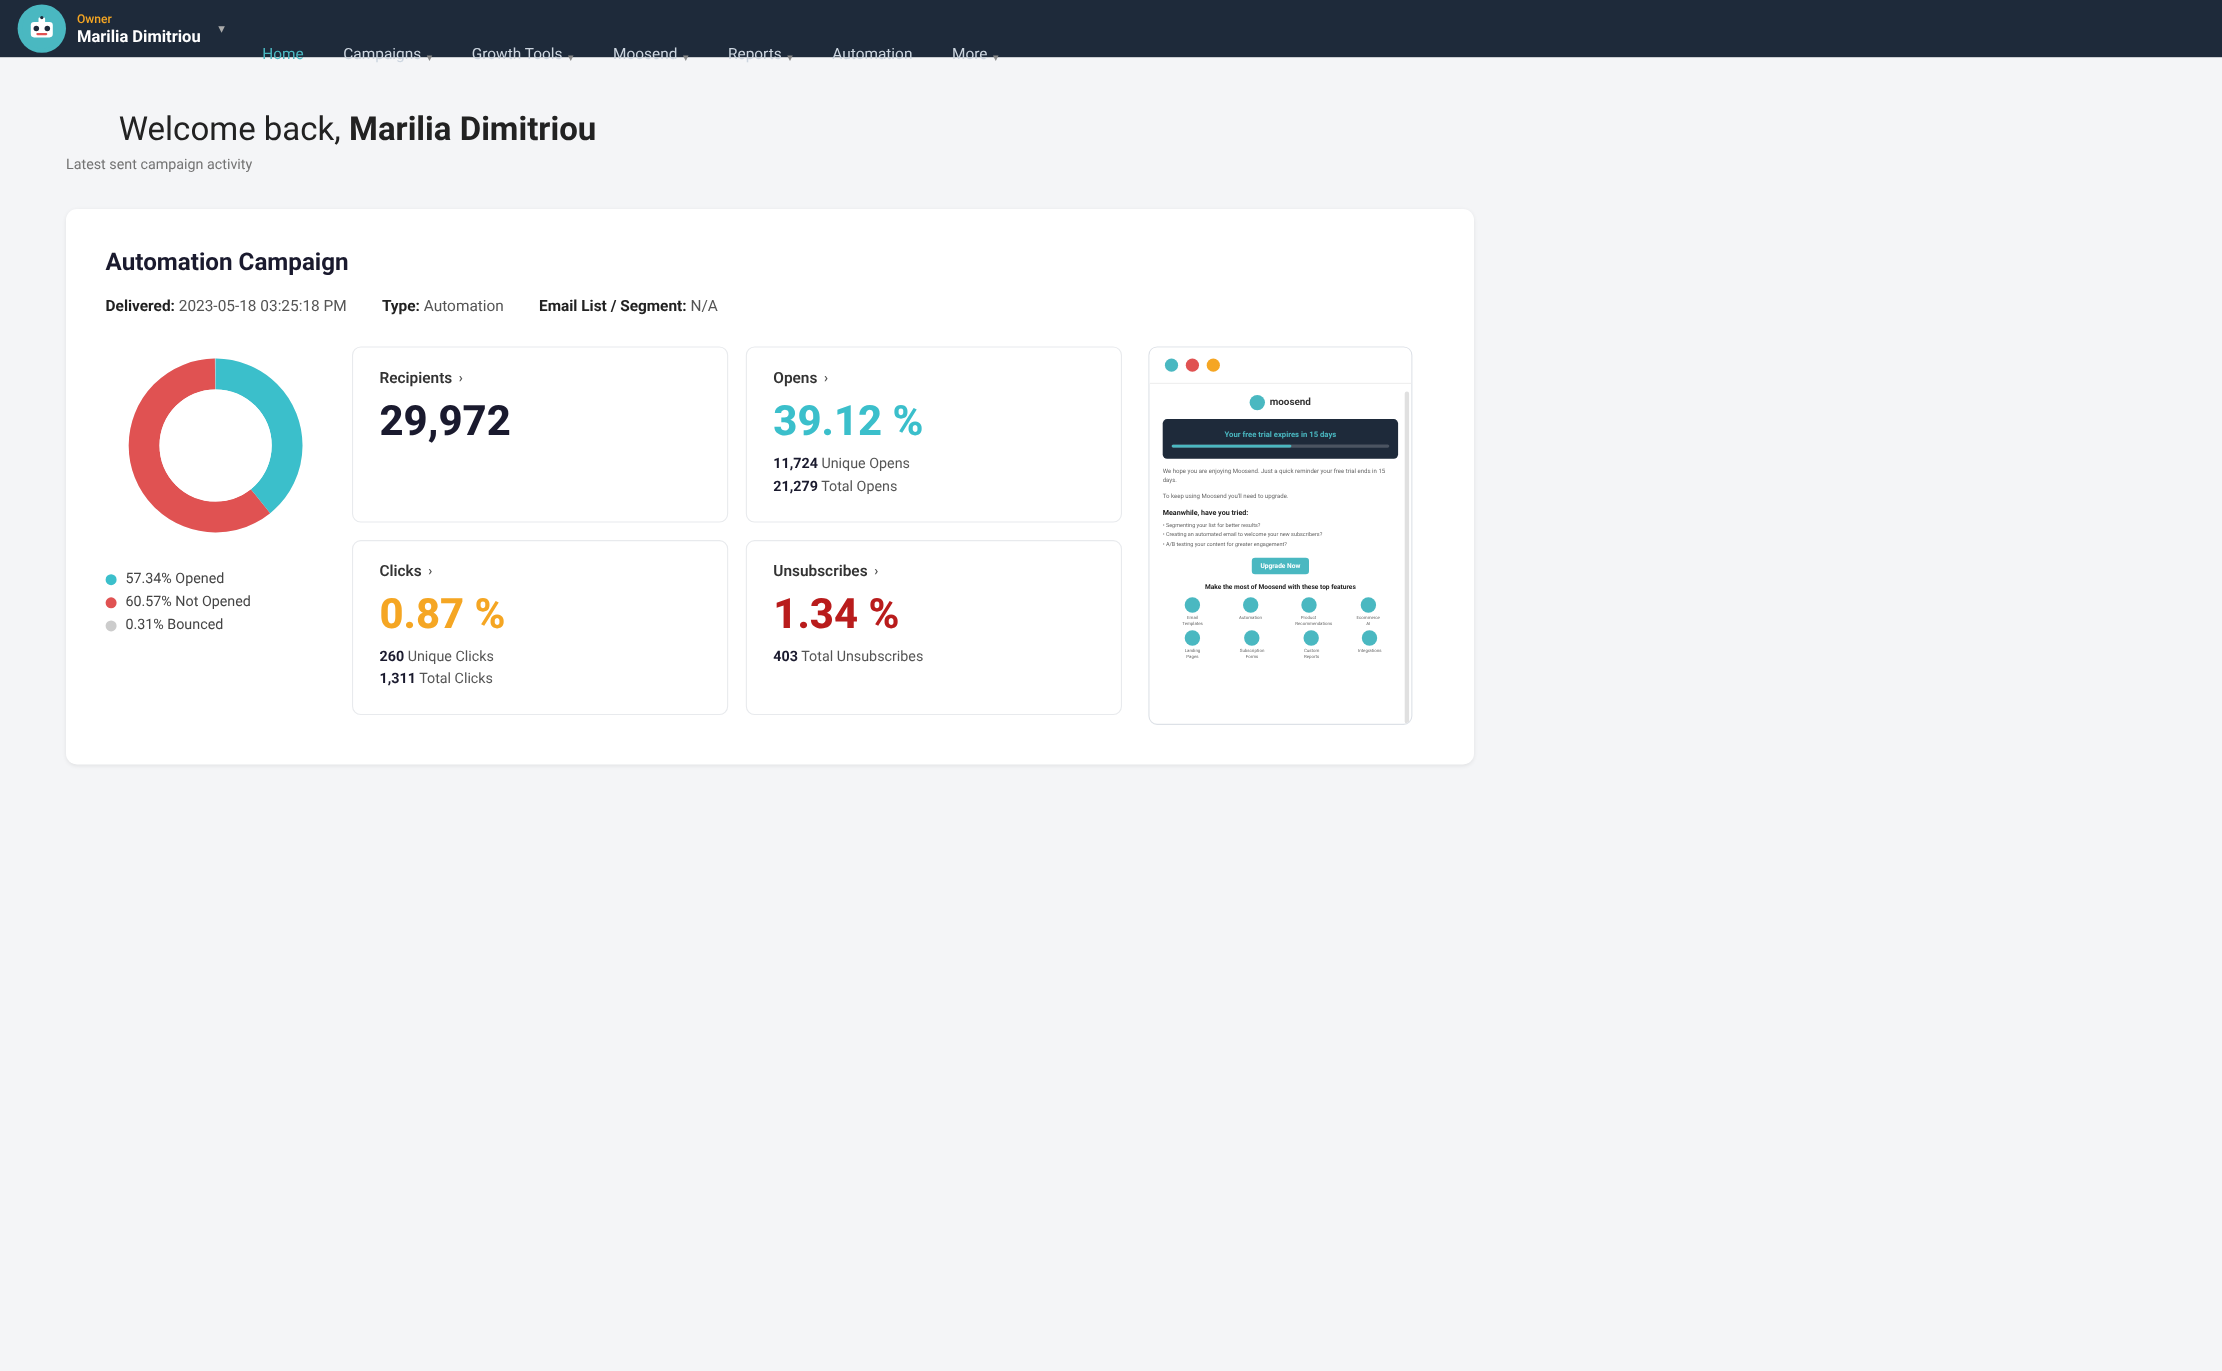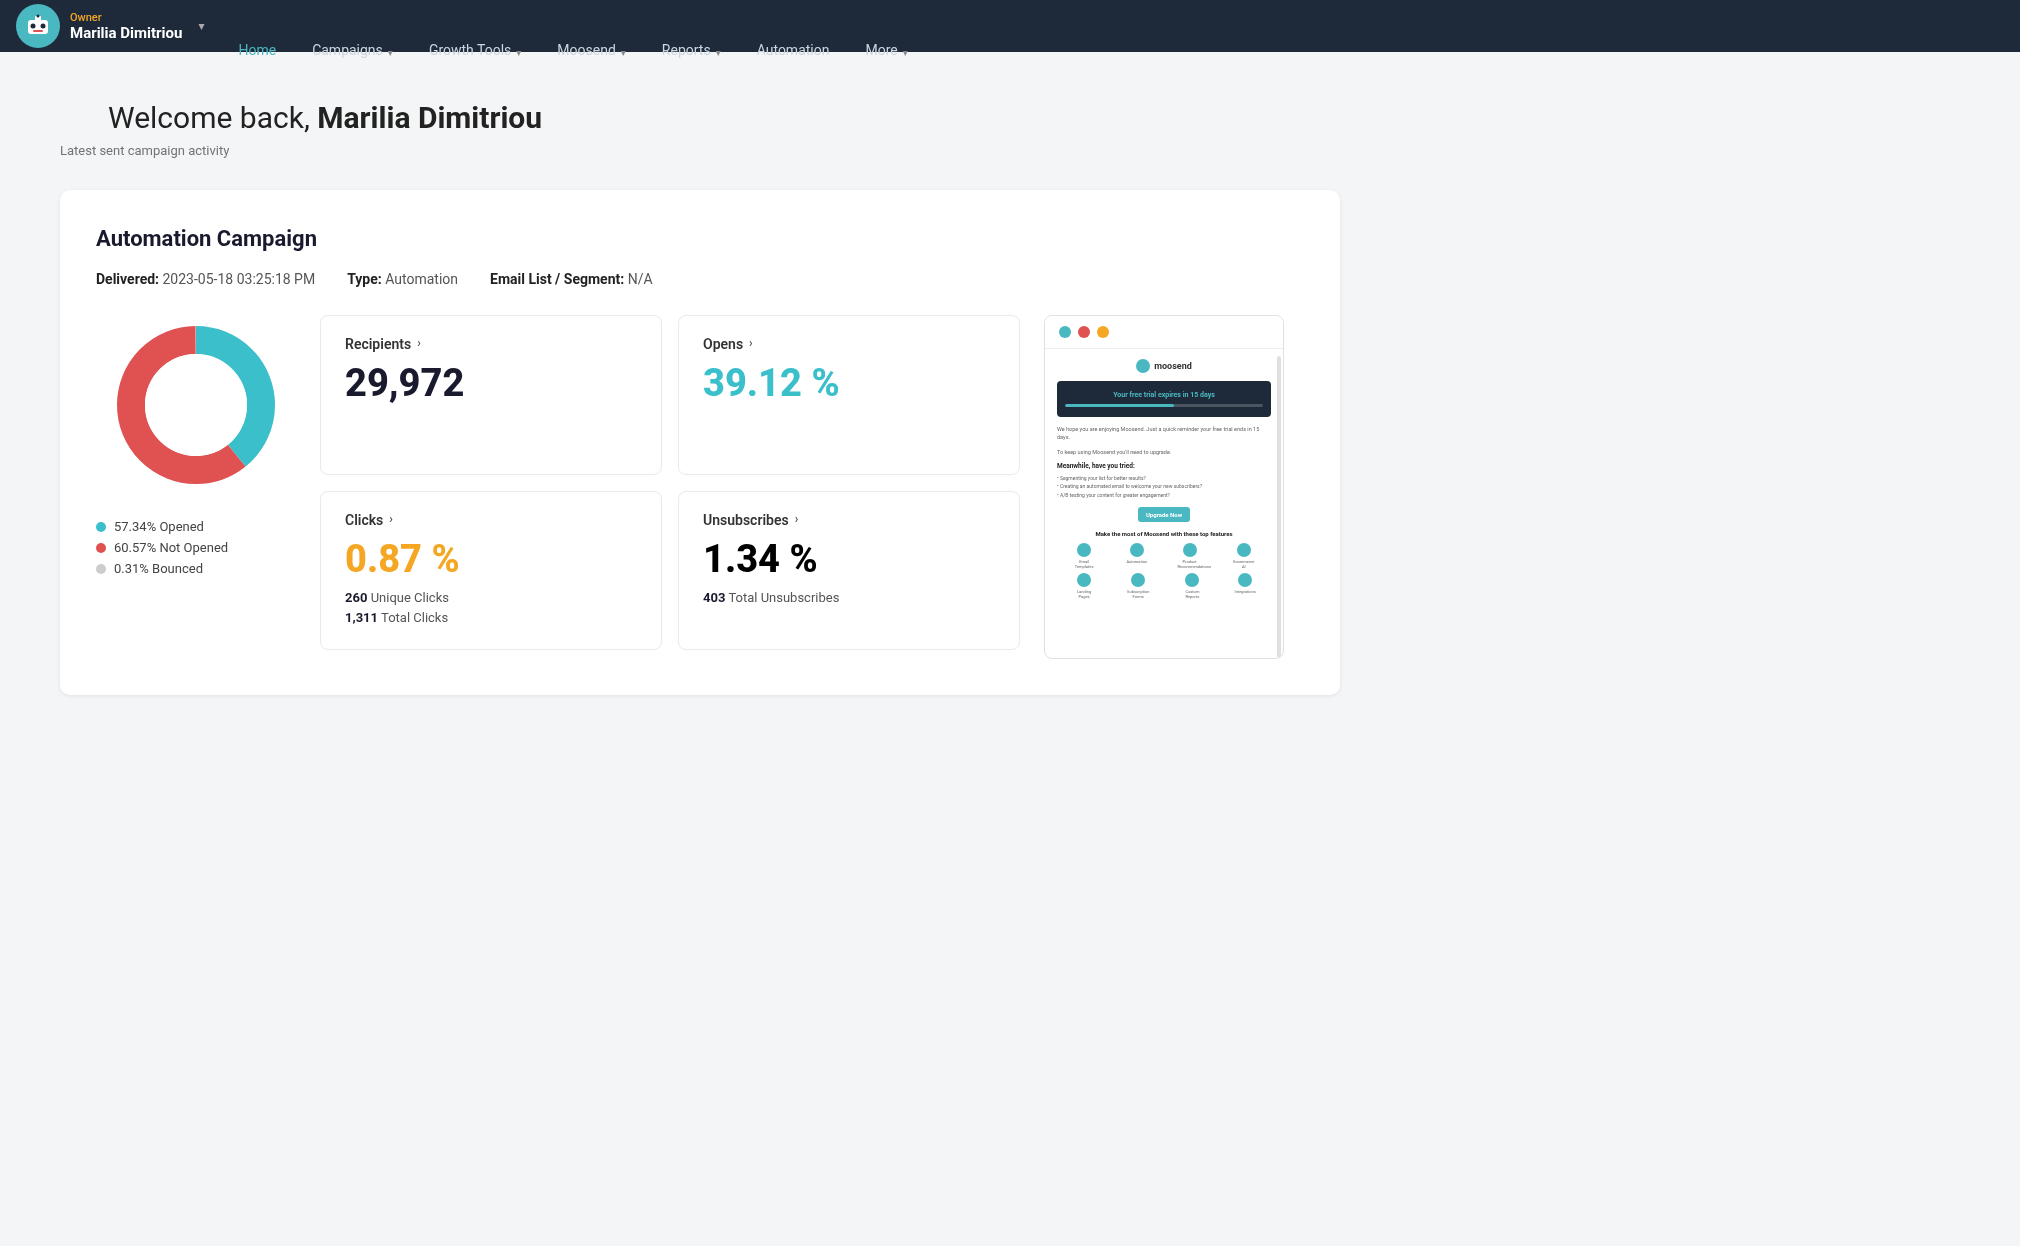--- a/index.html
+++ b/index.html
@@ -177,21 +177,21 @@
     .stat-card-header .arrow-icon { font-size: 12px; color: #555; }
     .stat-number-large {
       font-size: 38px;
       font-weight: 800;
       color: #1a1a2e;
       margin-bottom: 10px;
       line-height: 1;
     }
     .stat-number-large.teal { color: #3bbfcb; }
     .stat-number-large.gold { color: #f5a623; }
-    .stat-number-large.red { color: #000000; }
+    .stat-number-large.red { color: #b91c1c; }
     .stat-sub {
       font-size: 13px;
       color: #555;
       line-height: 1.6;
     }
     .stat-sub strong { color: #1a1a2e; font-weight: 700; }
 
     
     .email-preview {
       min-width: 220px;
@@ -456,20 +456,26 @@
           </div>
           <div class="stat-number-large">29,972</div>
         </div>
 
         <div class="stat-card">
           <div class="stat-card-header">
             <span>Opens</span>
             <span class="arrow-icon">›</span>
           </div>
           <div class="stat-number-large teal">39.12 %</div>
+          <div class="stat-sub">
+            <strong>11,724</strong>
+            <span>Unique Opens</span><br>
+            <strong>21,279</strong>
+            <span>Total Opens</span>
+          </div>
         </div>
 
         <div class="stat-card">
           <div class="stat-card-header">
             <span>Clicks</span>
             <span class="arrow-icon">›</span>
           </div>
           <div class="stat-number-large gold">0.87 %</div>
           <div class="stat-sub">
             <strong>260</strong>

